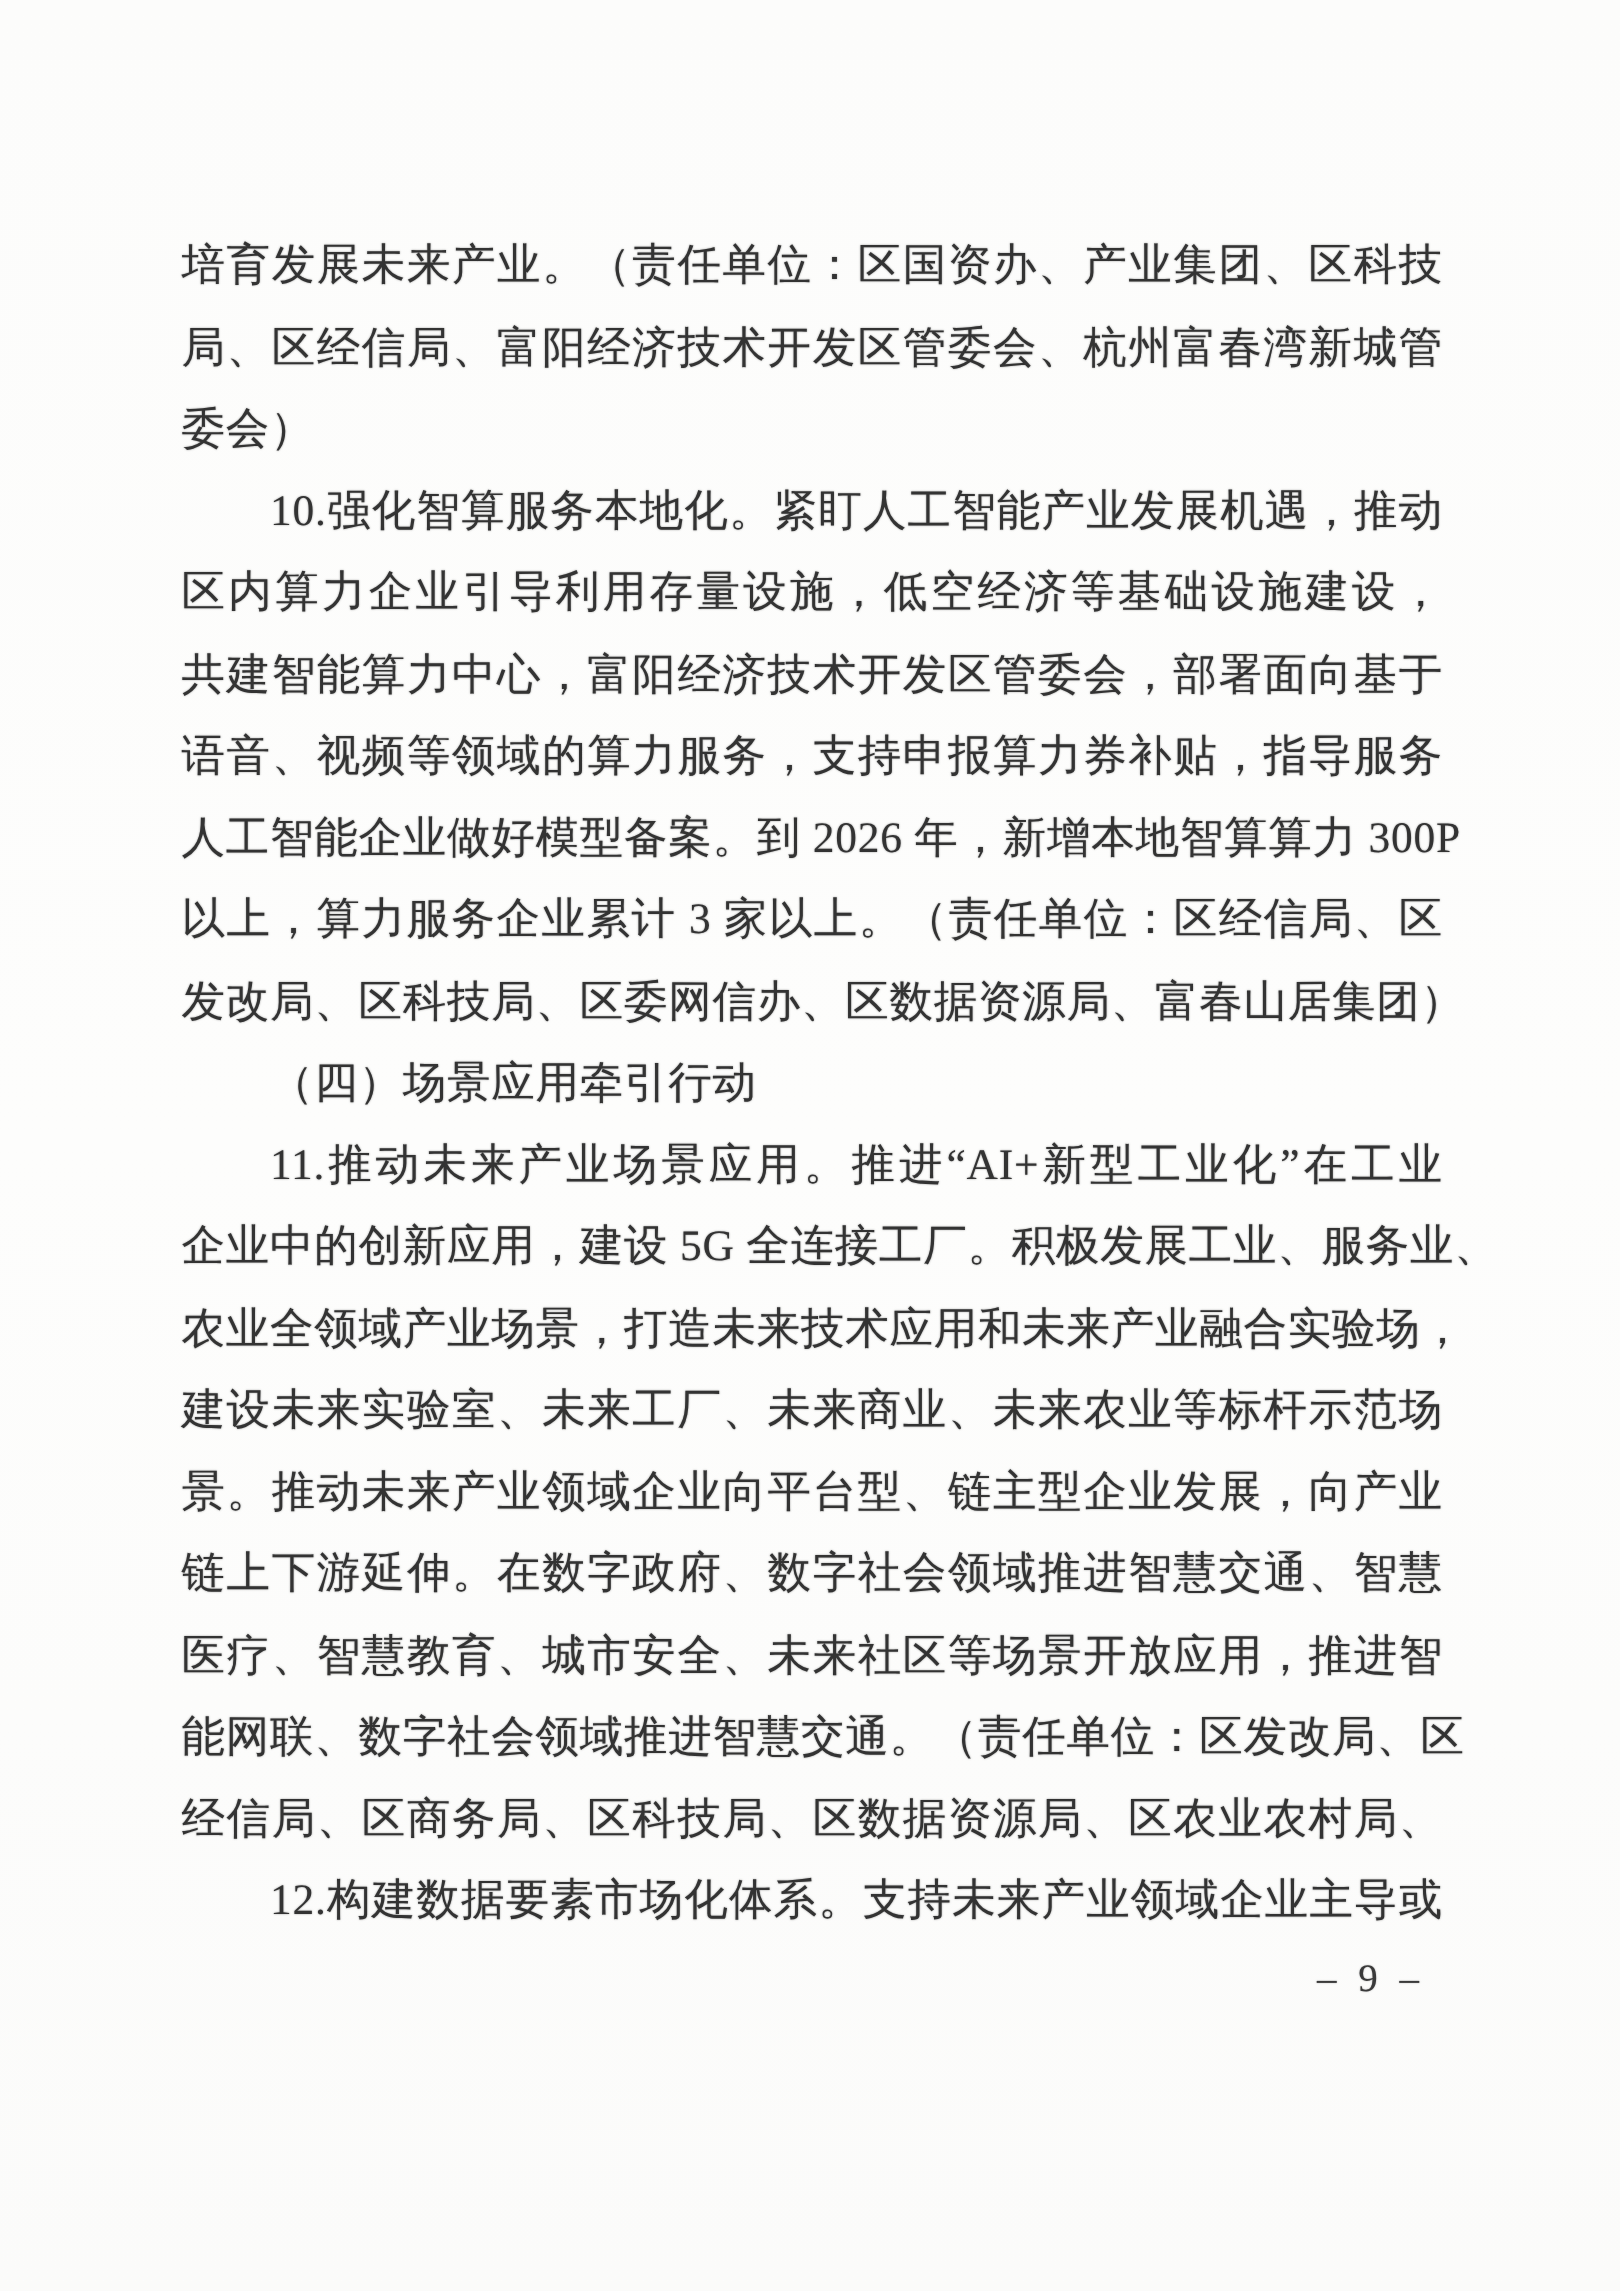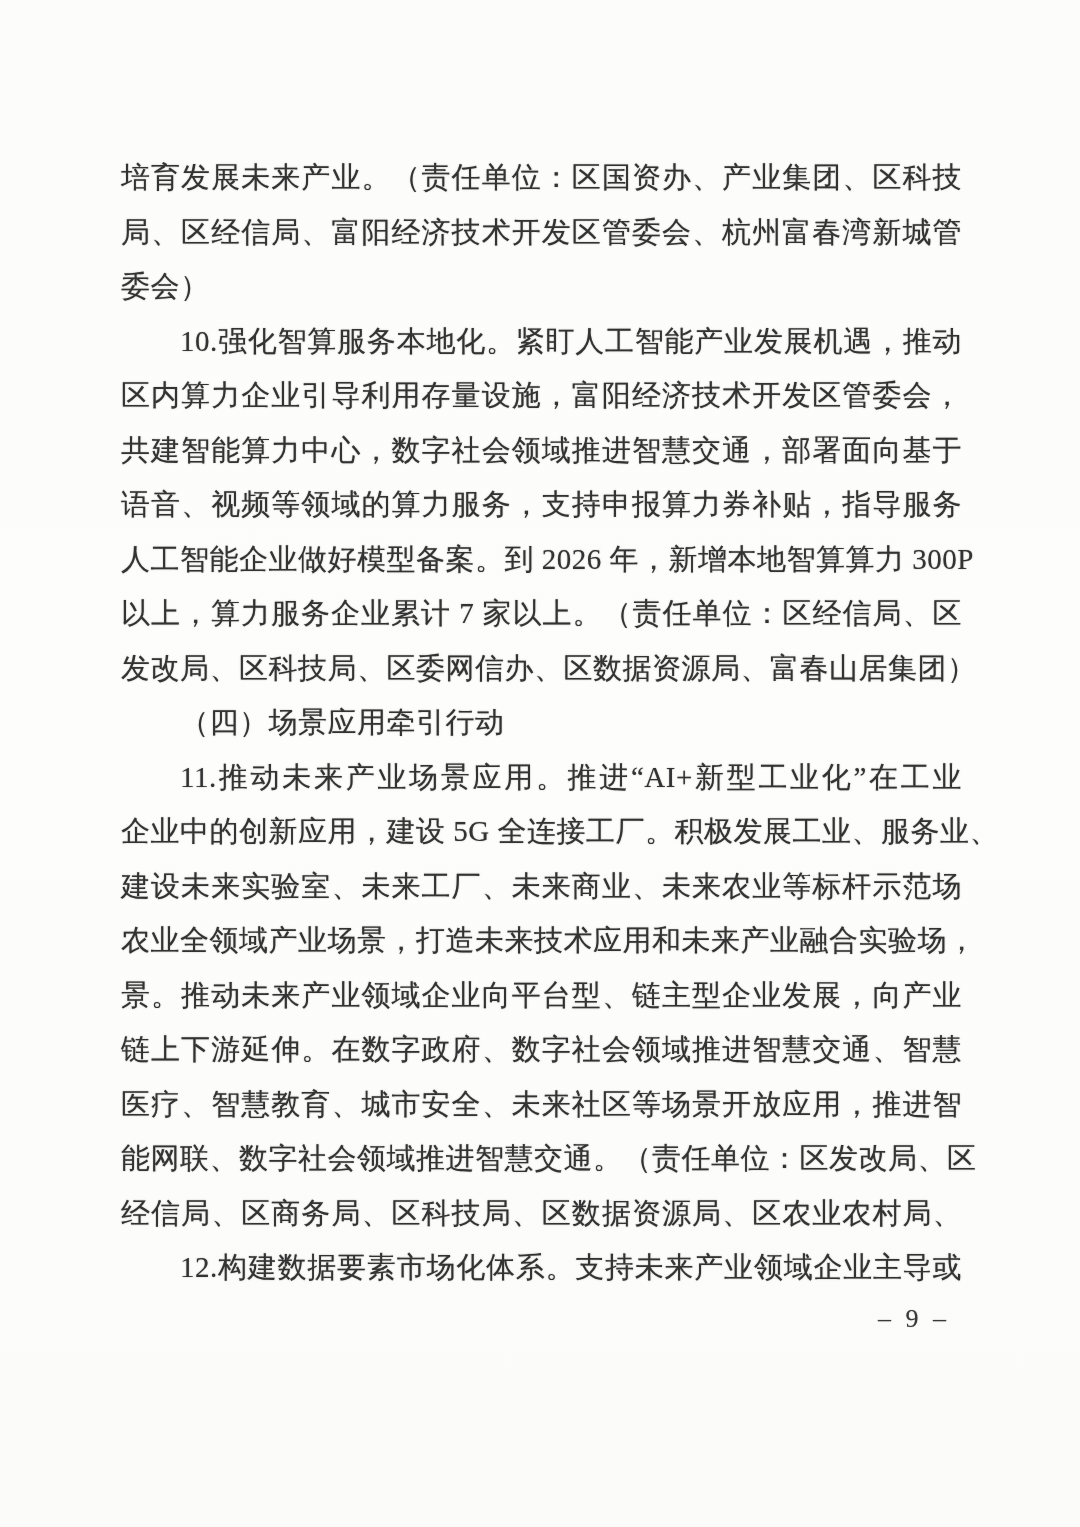--- a/index.html
+++ b/index.html
@@ -61,31 +61,31 @@
 </style>
 </head>
 <body>
 
 <div class="page">
   <div class="content">
     <div class="line">培育发展未来产业。（责任单位：区国资办、产业集团、区科技</div>
     <div class="line">局、区经信局、富阳经济技术开发区管委会、杭州富春湾新城管</div>
     <div class="line end">委会）</div>
     <div class="line indent">10.强化智算服务本地化。紧盯人工智能产业发展机遇，推动</div>
-    <div class="line">区内算力企业引导利用存量设施，富阳经济技术开发区管委会，</div>
-    <div class="line">共建智能算力中心，数字社会领域推进智慧交通，部署面向基于</div>
+    <div class="line">区内算力企业引导利用存量设施，低空经济等基础设施建设，</div>
+    <div class="line">共建智能算力中心，富阳经济技术开发区管委会，部署面向基于</div>
     <div class="line">语音、视频等领域的算力服务，支持申报算力券补贴，指导服务</div>
     <div class="line">人工智能企业做好模型备案。到 2026 年，新增本地智算算力 300P</div>
-    <div class="line">以上，算力服务企业累计 7 家以上。（责任单位：区经信局、区</div>
+    <div class="line">以上，算力服务企业累计 3 家以上。（责任单位：区经信局、区</div>
     <div class="line end">发改局、区科技局、区委网信办、区数据资源局、富春山居集团）</div>
     <div class="line indent end">（四）场景应用牵引行动</div>
     <div class="line indent">11.推动未来产业场景应用。推进“AI+新型工业化”在工业</div>
     <div class="line">企业中的创新应用，建设 5G 全连接工厂。积极发展工业、服务业、</div>
+    <div class="line">农业全领域产业场景，打造未来技术应用和未来产业融合实验场，</div>
     <div class="line">建设未来实验室、未来工厂、未来商业、未来农业等标杆示范场</div>
-    <div class="line">农业全领域产业场景，打造未来技术应用和未来产业融合实验场，</div>
     <div class="line">景。推动未来产业领域企业向平台型、链主型企业发展，向产业</div>
     <div class="line">链上下游延伸。在数字政府、数字社会领域推进智慧交通、智慧</div>
     <div class="line">医疗、智慧教育、城市安全、未来社区等场景开放应用，推进智</div>
     <div class="line">能网联、数字社会领域推进智慧交通。（责任单位：区发改局、区</div>
     <div class="line">经信局、区商务局、区科技局、区数据资源局、区农业农村局、</div>
     <div class="line indent">12.构建数据要素市场化体系。支持未来产业领域企业主导或</div>
     <div class="page-number">– 9 –</div>
   </div>
 </div>
 

